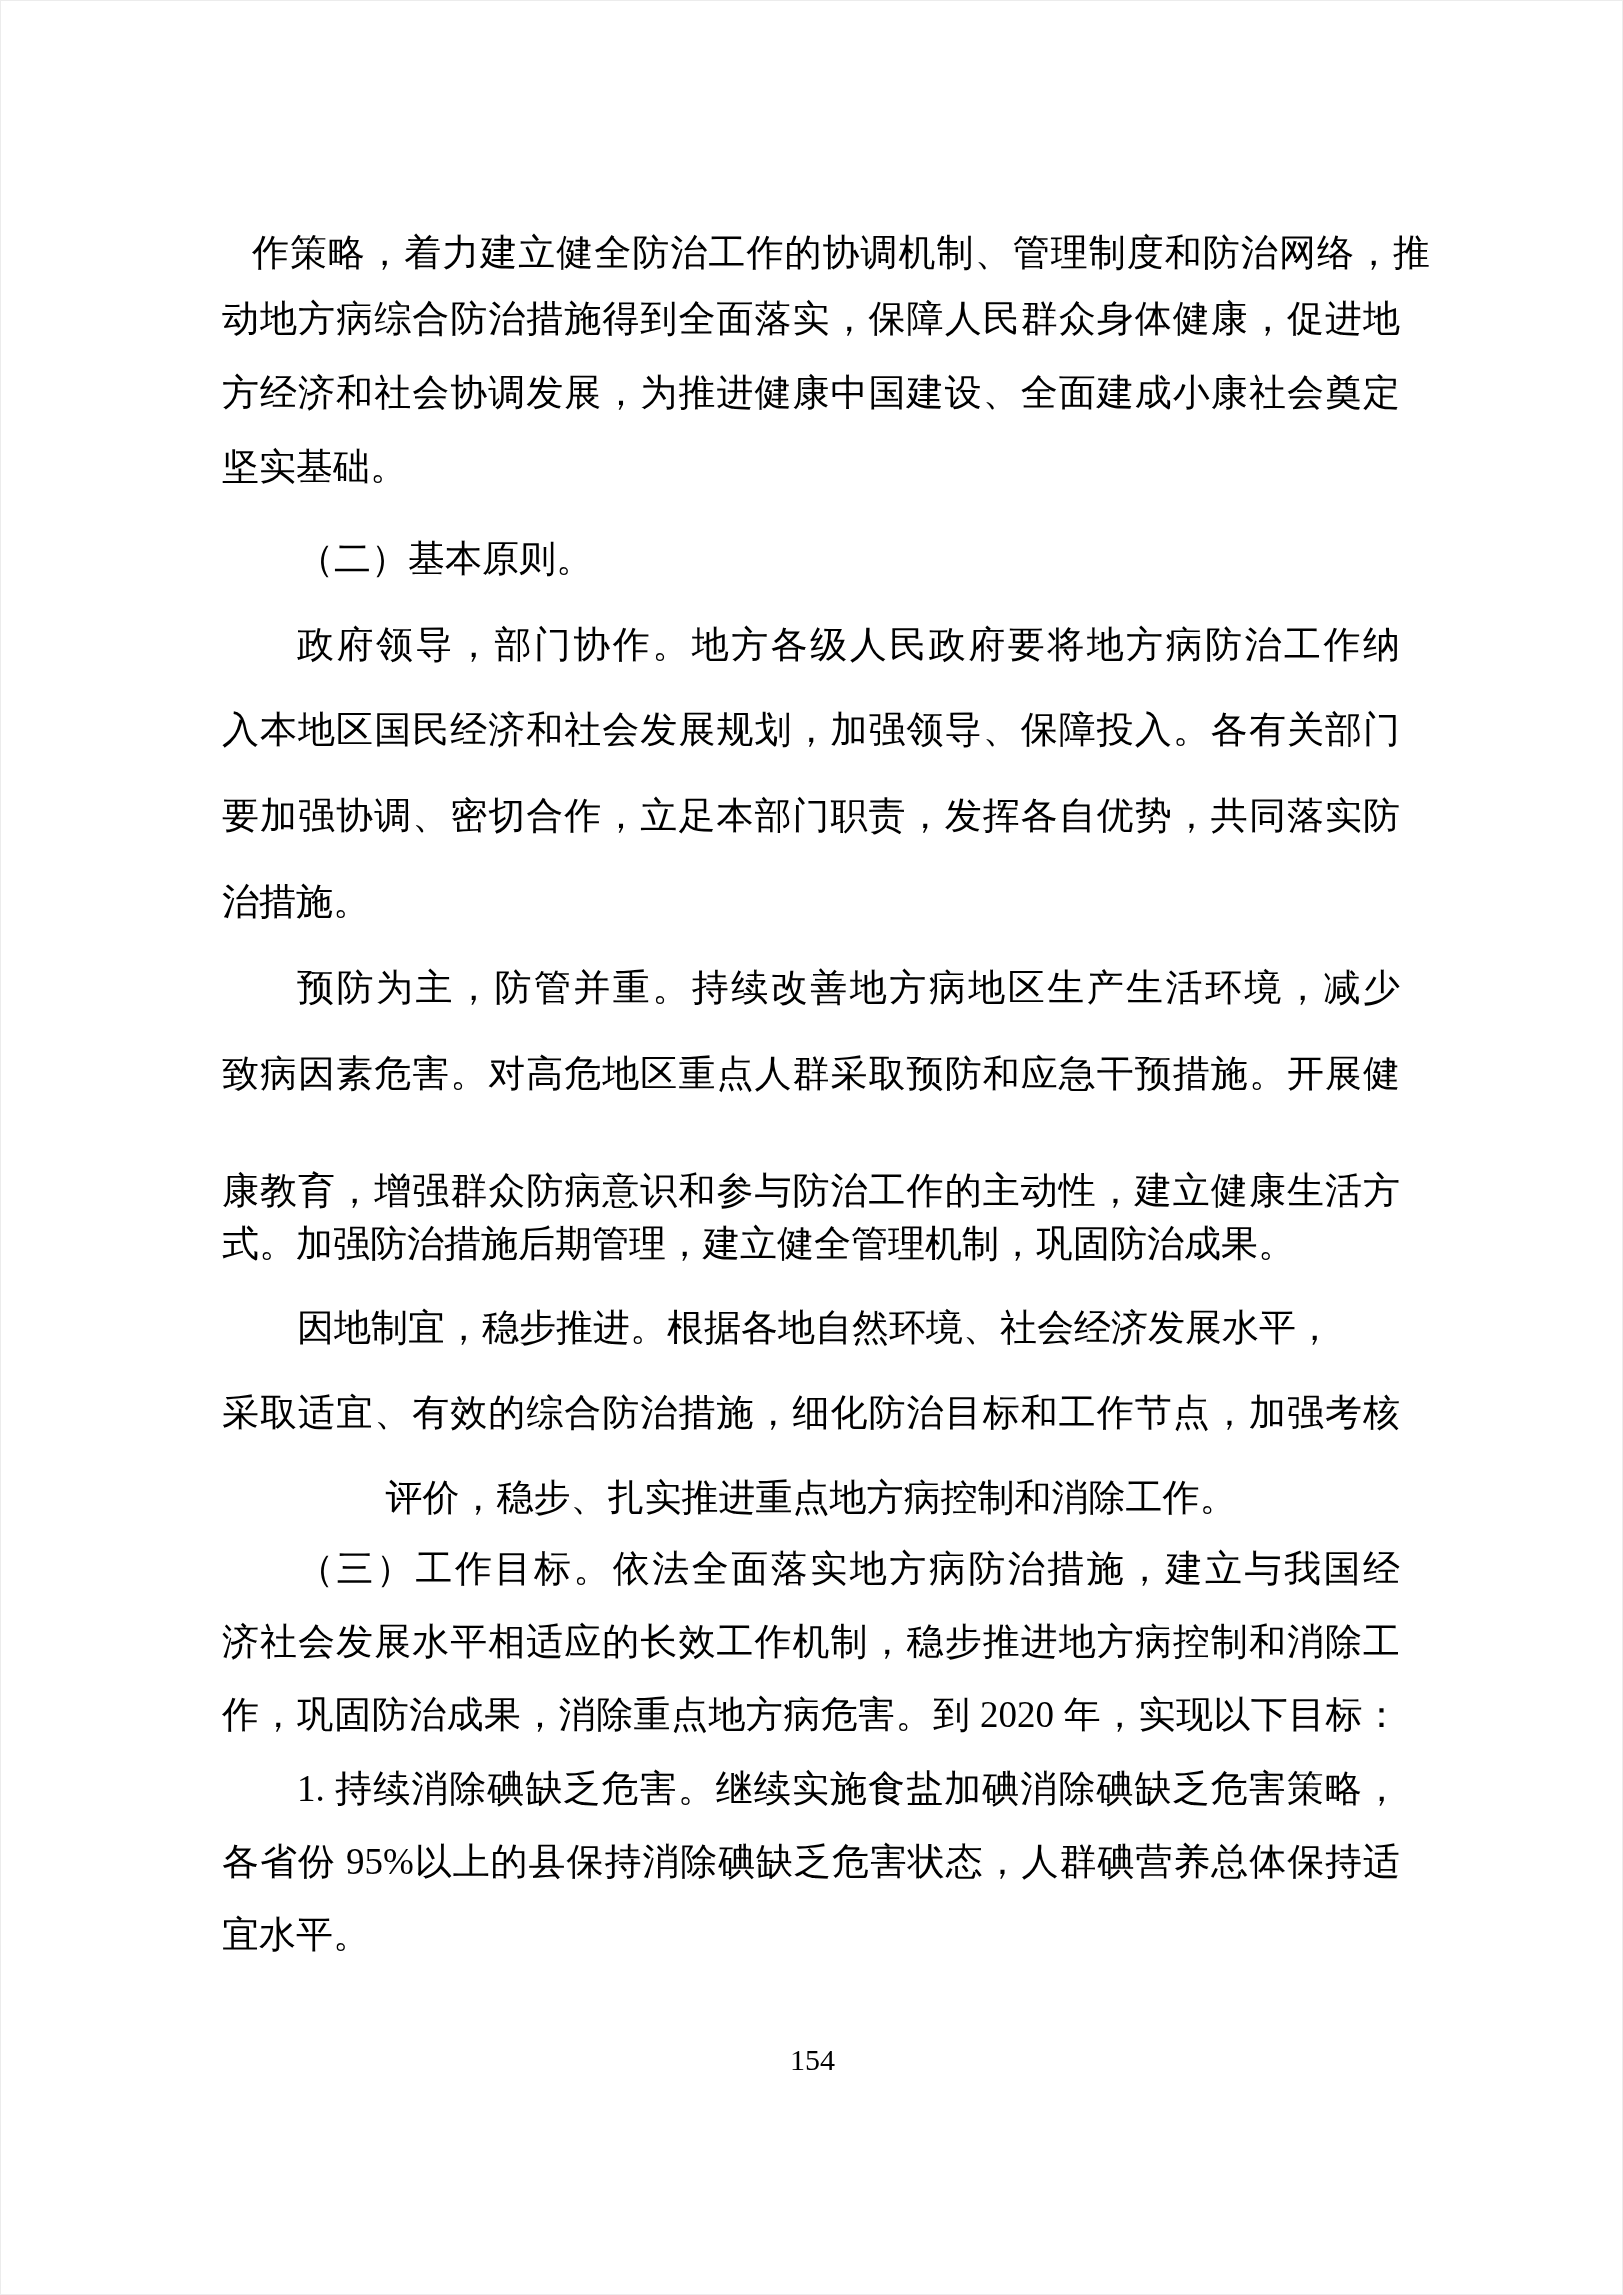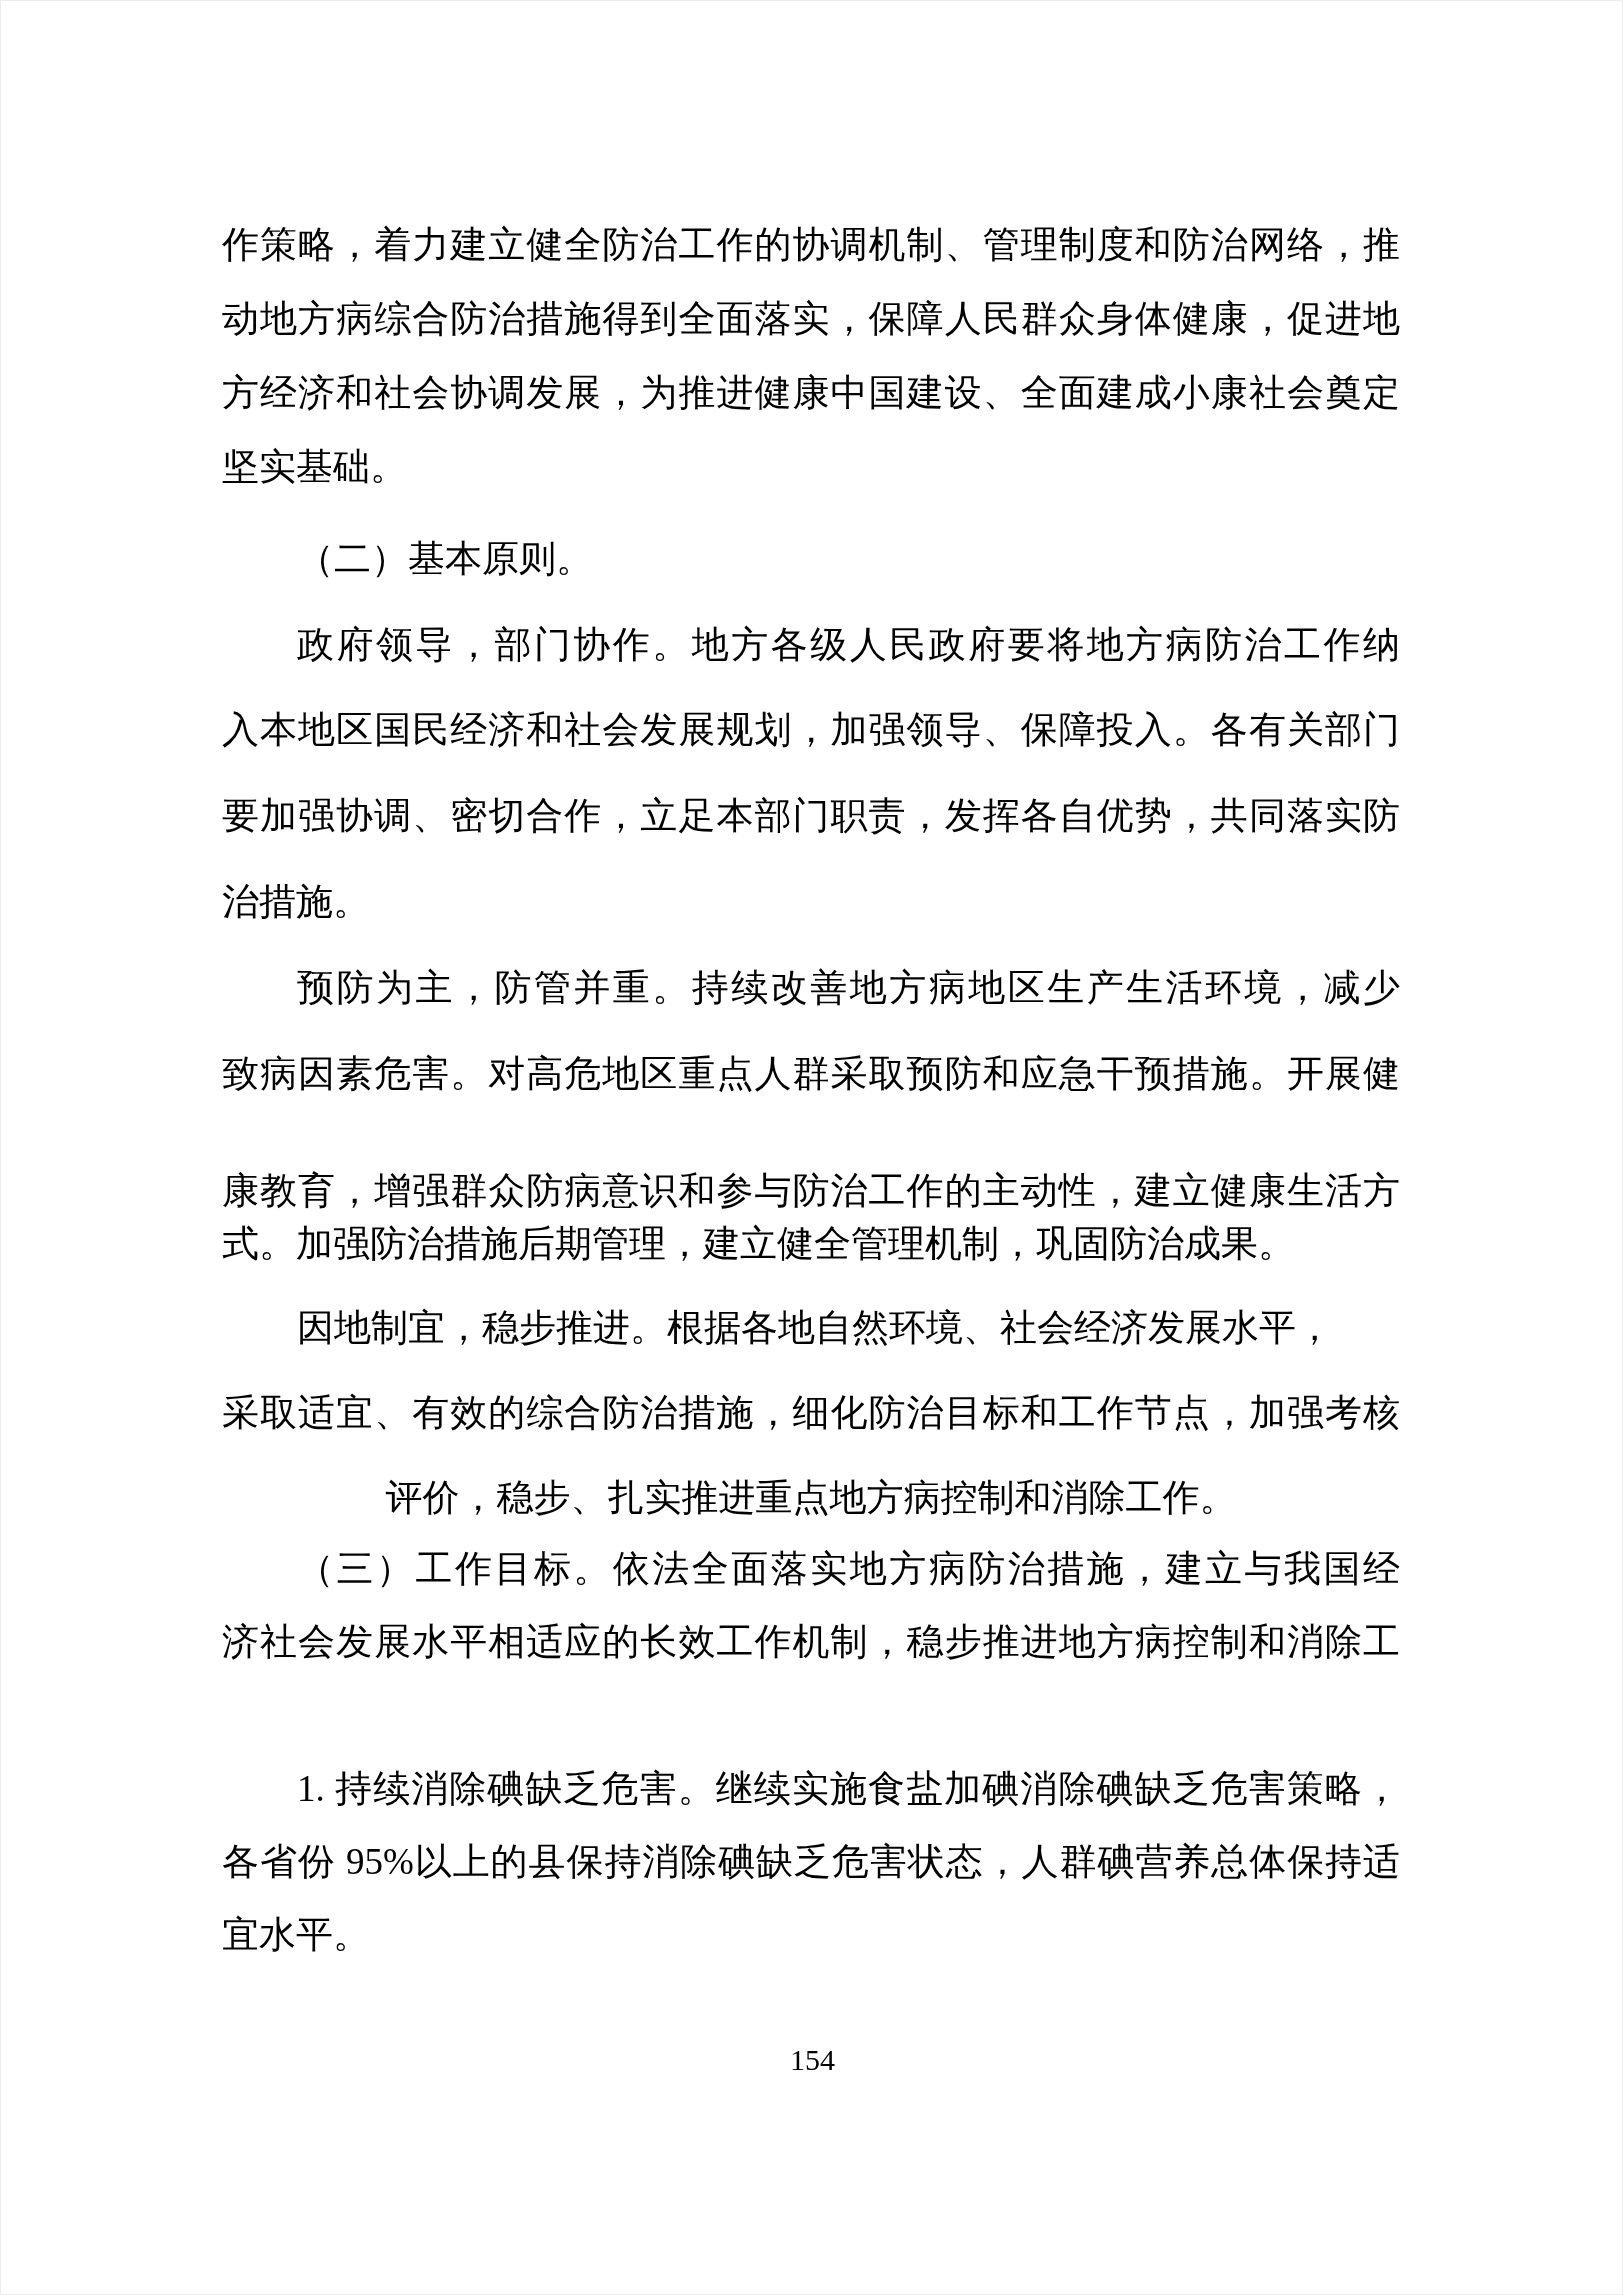--- a/index.html
+++ b/index.html
@@ -30,21 +30,21 @@
     color: #000000;
   }
   
   .ind { padding-left: 75px; width: 1103px; }
   
   .j {
     text-align: justify;
     text-align-last: justify;
     text-justify: inter-character;
   }
-  .t1  { top: 220px; }
+  .t1  { top: 228px; margin-left: 30px; }
   .t2  { top: 294px; }
   .t3  { top: 368px; }
   .t4  { top: 442px; }
   .t5  { top: 534px; }
   .t6  { top: 620px; }
   .t7  { top: 705px; }
   .t8  { top: 791px; }
   .t9  { top: 877px; }
   .t10 { top: 963px; }
   .t11 { top: 1049px; }
@@ -85,18 +85,19 @@
   <div class="line t10 ind j">预防为主，防管并重。持续改善地方病地区生产生活环境，减少</div>
   <div class="line t9">治措施。</div>
   <div class="line t11 j">致病因素危害。对高危地区重点人群采取预防和应急干预措施。开展健</div>
   <div class="line t12 j">康教育，增强群众防病意识和参与防治工作的主动性，建立健康生活方</div>
   <div class="line t13">式。加强防治措施后期管理，建立健全管理机制，巩固防治成果。</div>
   <div class="line t15 j">采取适宜、有效的综合防治措施，细化防治目标和工作节点，加强考核</div>
   <div class="line t14 ind">因地制宜，稳步推进。根据各地自然环境、社会经济发展水平，</div>
   <div class="line t16">评价，稳步、扎实推进重点地方病控制和消除工作。</div>
   <div class="line t17 ind j">（三）工作目标。依法全面落实地方病防治措施，建立与我国经</div>
   <div class="line t18 j">济社会发展水平相适应的长效工作机制，稳步推进地方病控制和消除工</div>
+  <div class="line t19 j">作，巩固防治成果，消除重点地方病危害。到 2020 年，实现以下目标：</div>
   <div class="line t20 ind j">1. 持续消除碘缺乏危害。继续实施食盐加碘消除碘缺乏危害策略，</div>
   <div class="line t21 j">各省份 95%以上的县保持消除碘缺乏危害状态，人群碘营养总体保持适</div>
   <div class="line t22">宜水平。</div>
   <div class="pagenum">154</div>
 </div>
 
 
 </body></html>

